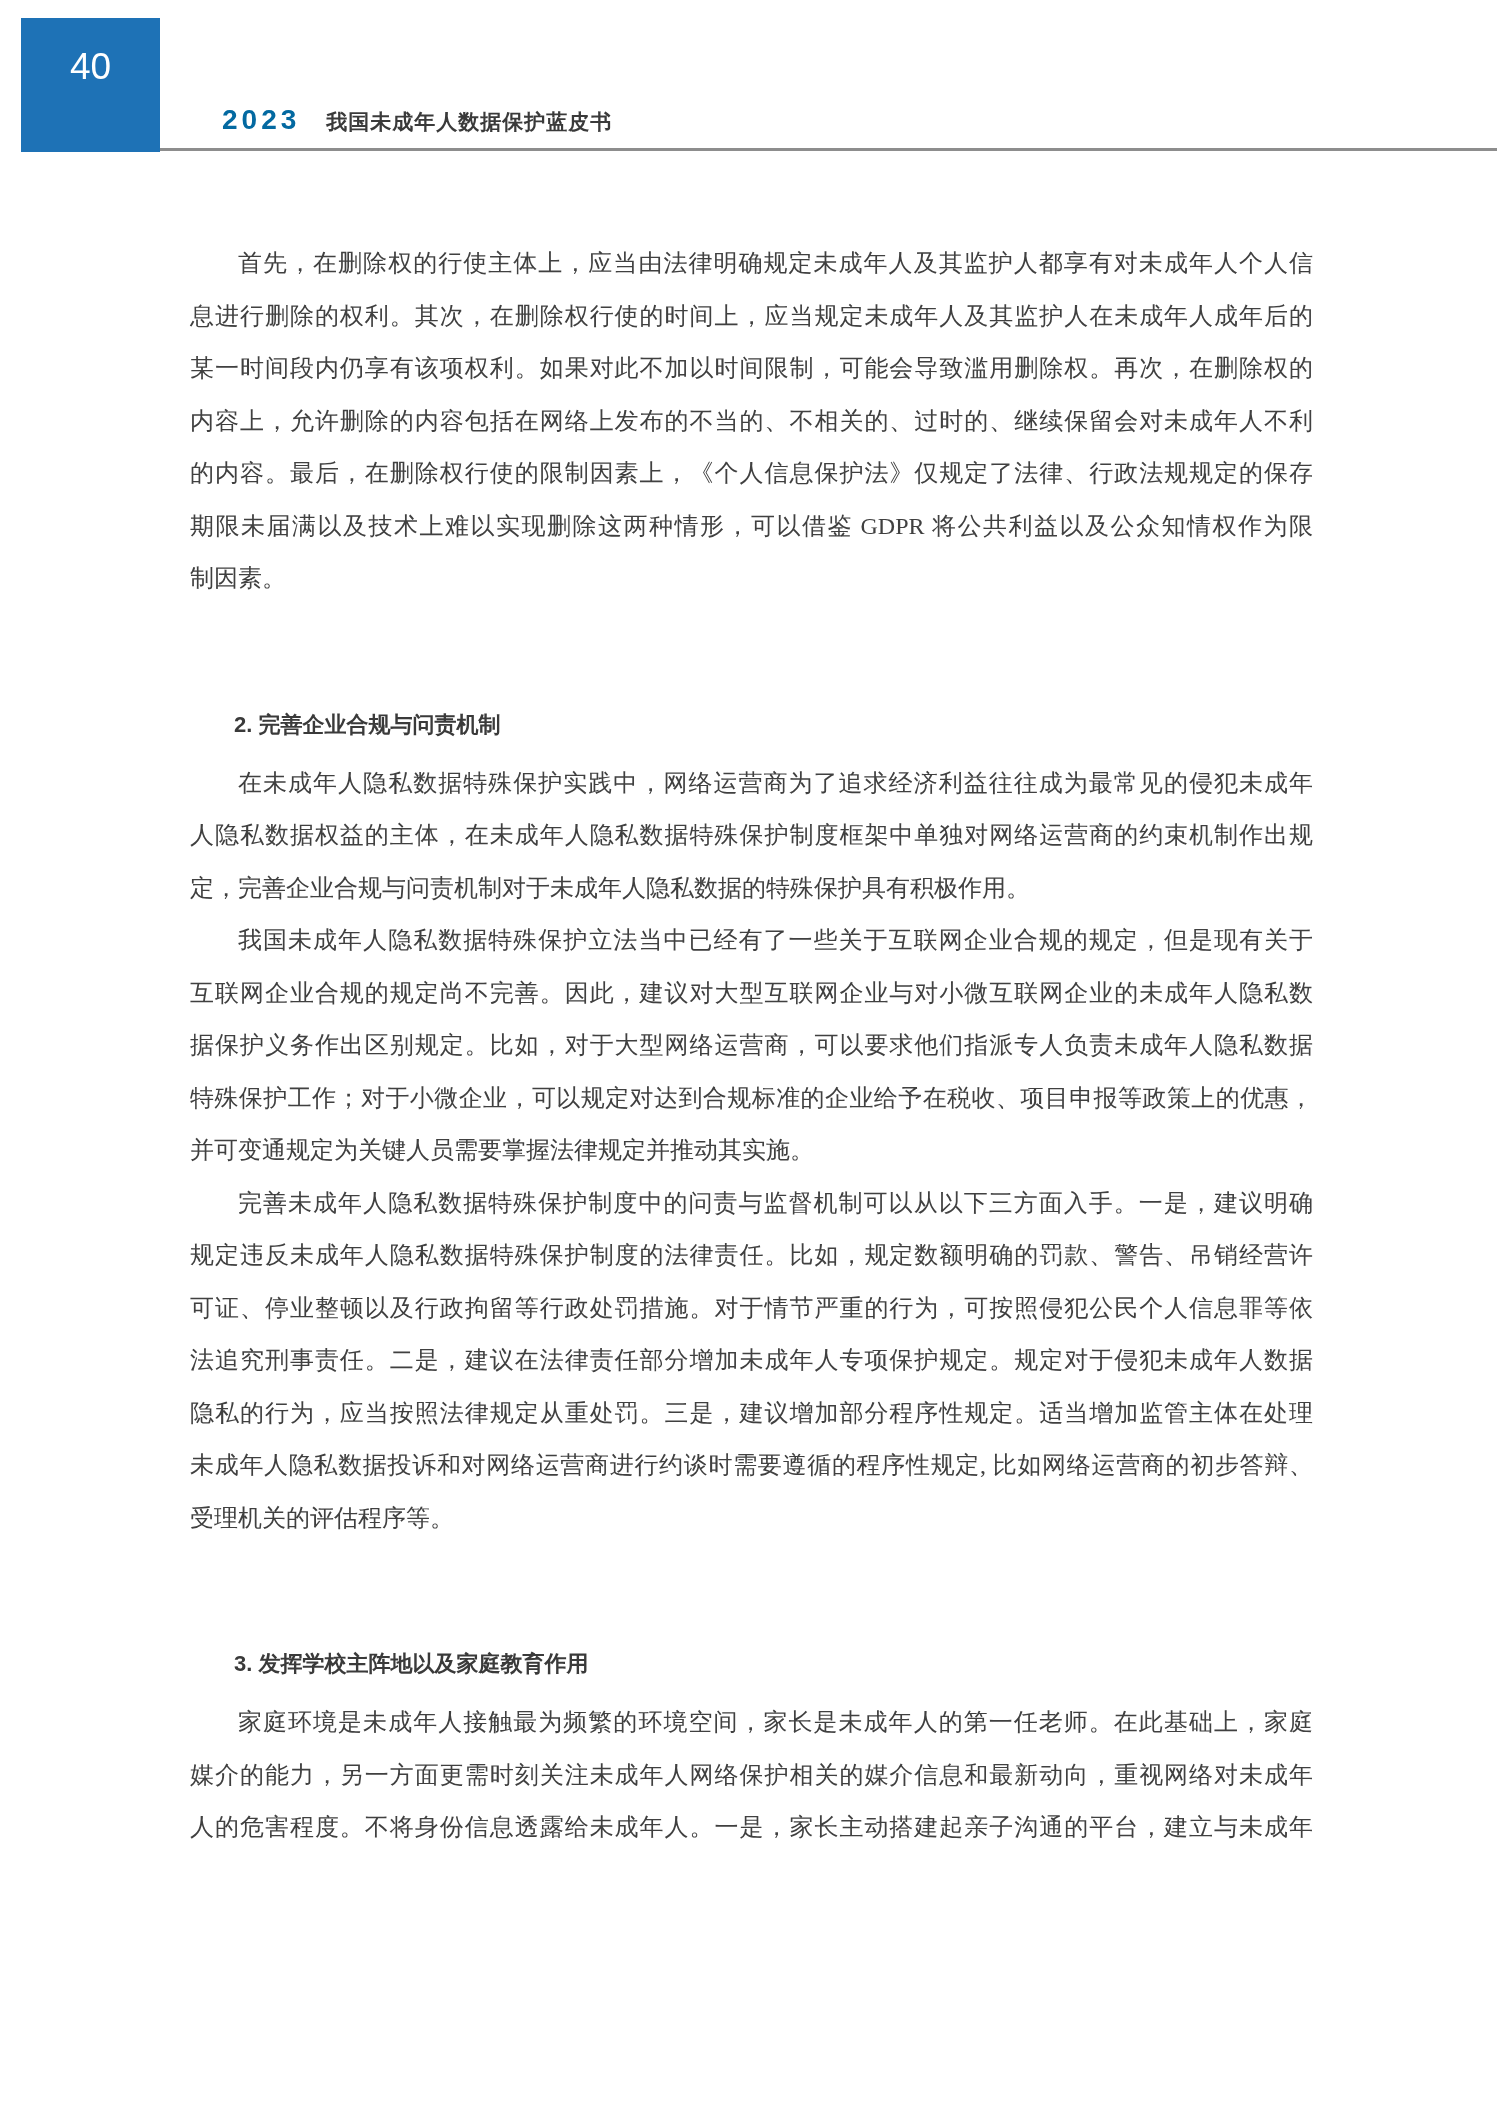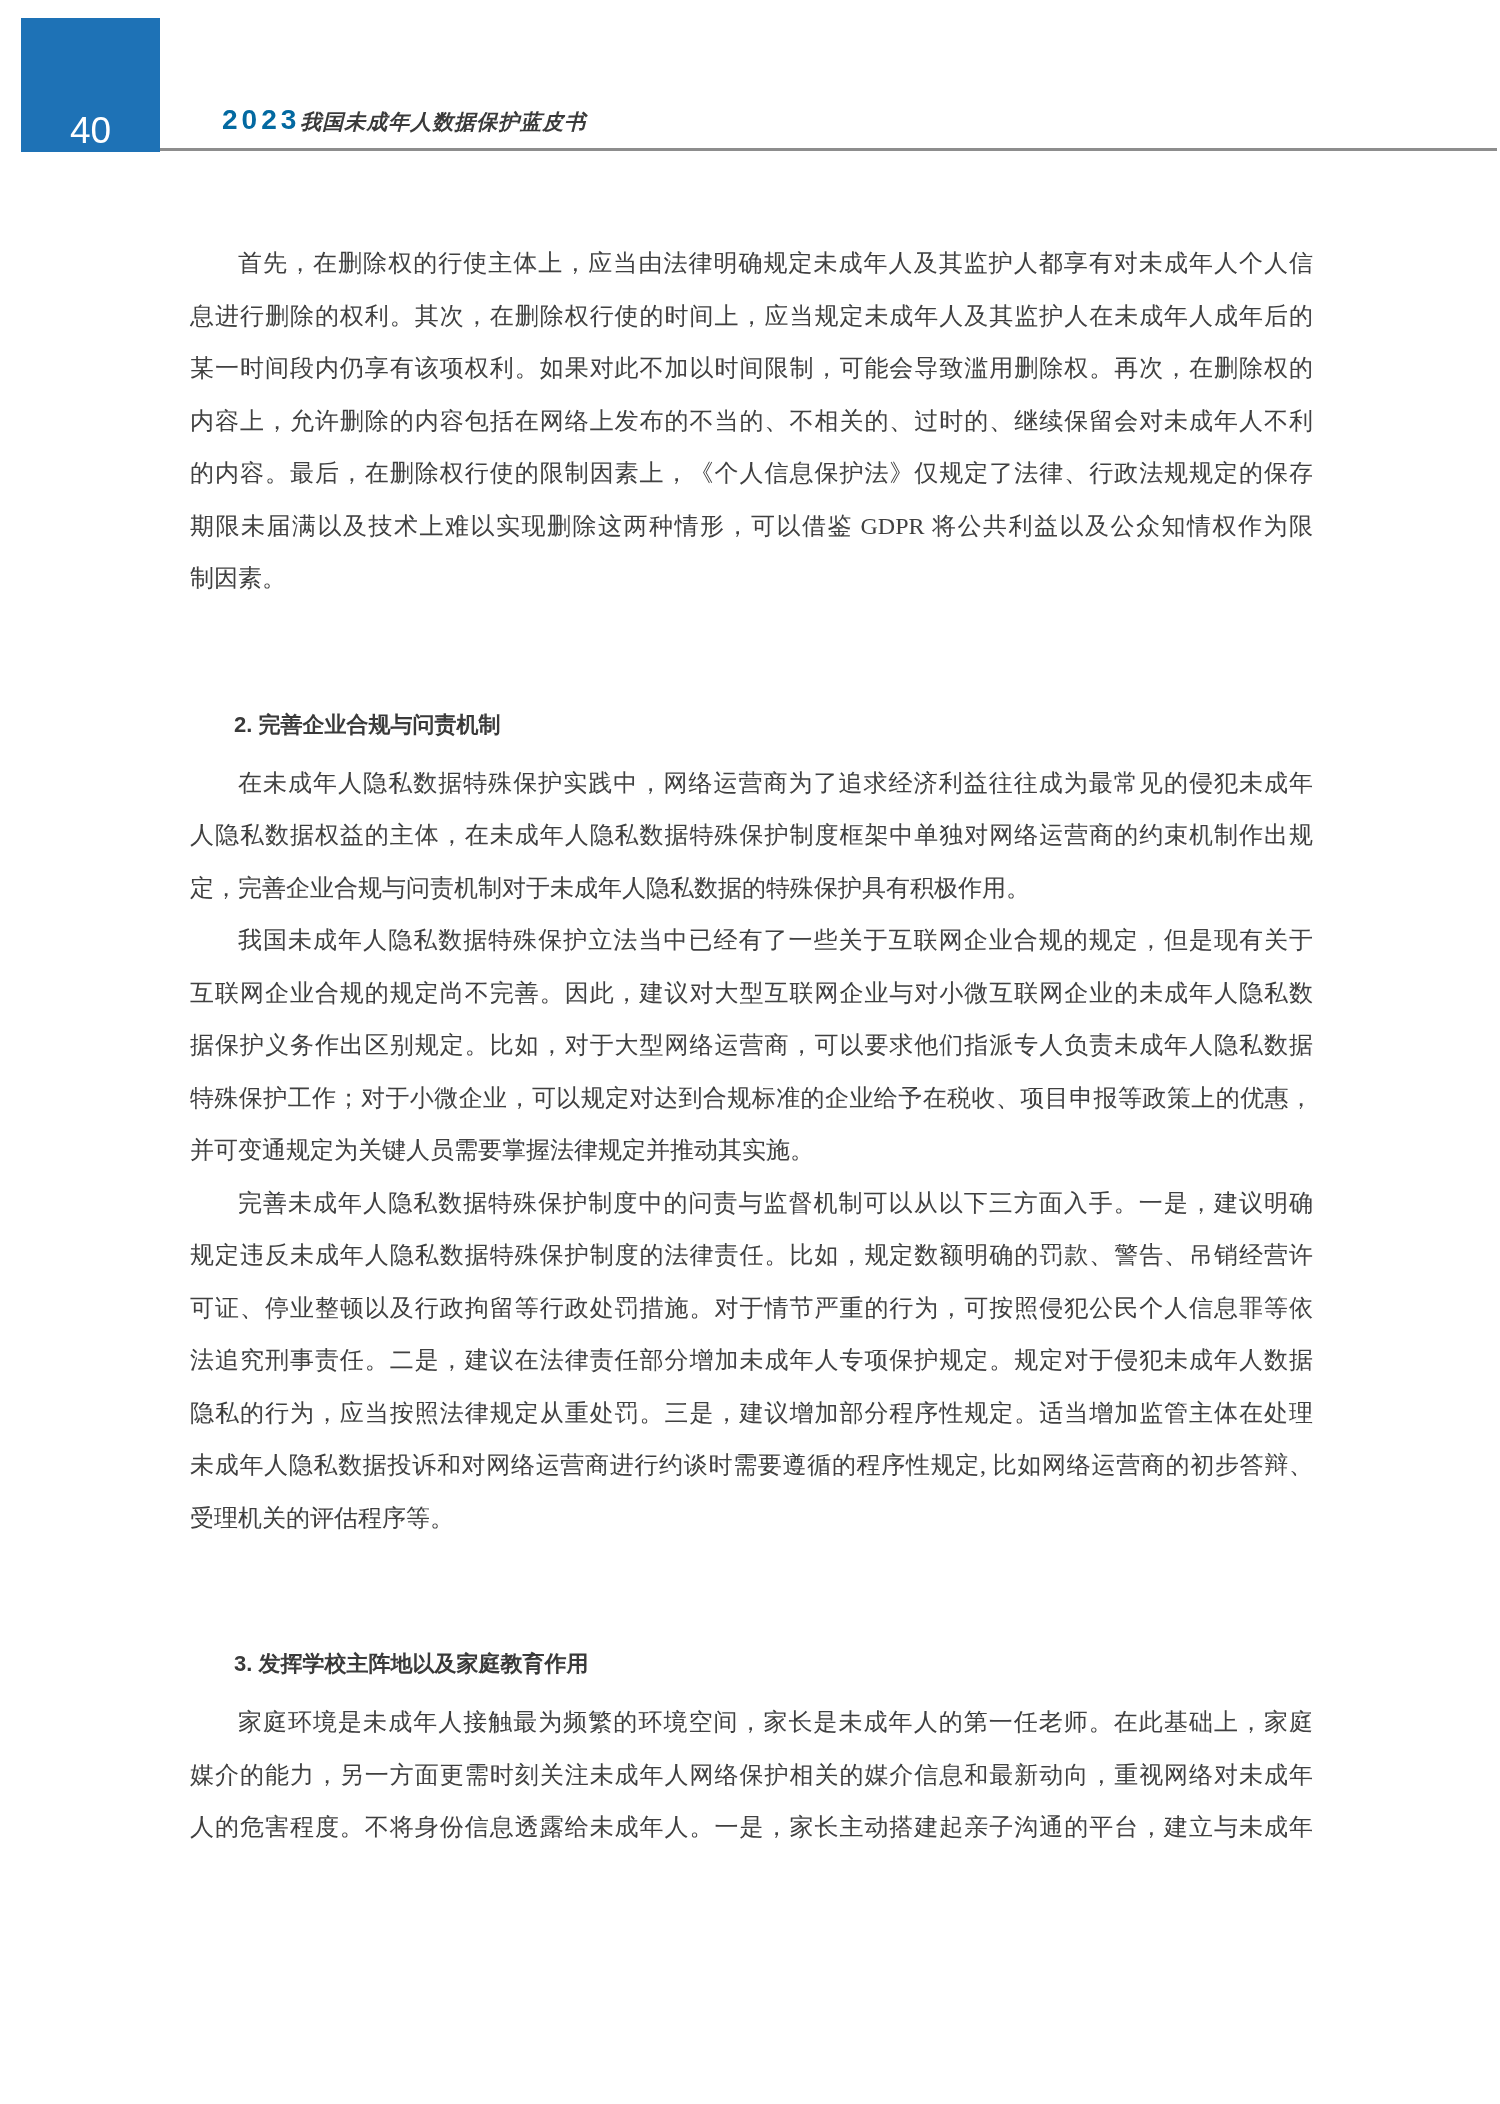--- a/index.html
+++ b/index.html
@@ -20,21 +20,21 @@
     background: #ffffff;
   }
   
   .pagenum-box {
     position: absolute;
     left: 21px;
     top: 18px;
     width: 139px;
     height: 134px;
     display: flex;
-    align-items: flex-end;
+    align-items: flex-start;
     justify-content: center;
     padding-top: 28px;
     box-sizing: border-box;
     font-family: "Liberation Sans", "DejaVu Sans", sans-serif;
     font-size: 37px;
     font-weight: 400;
     color: #ffffff;
   }
   .header-row {
     position: absolute;
@@ -44,25 +44,25 @@
     align-items: baseline;
     font-family: "Liberation Sans", "DejaVu Sans", sans-serif;
     white-space: nowrap;
   }
   .year {
     font-size: 28px;
     font-weight: 700;
     letter-spacing: 4px;
   }
   .book-title {
+    margin-left: 26px;
     font-size: 21px;
     font-weight: 700;
     letter-spacing: 1px;
     color: #3a3a3a;
-    font-style: italic;
   }
   .rule {
     position: absolute;
     left: 160px;
     top: 148px;
     width: 1337px;
     height: 3px;
     background: #8d8d8d;
   }
   

